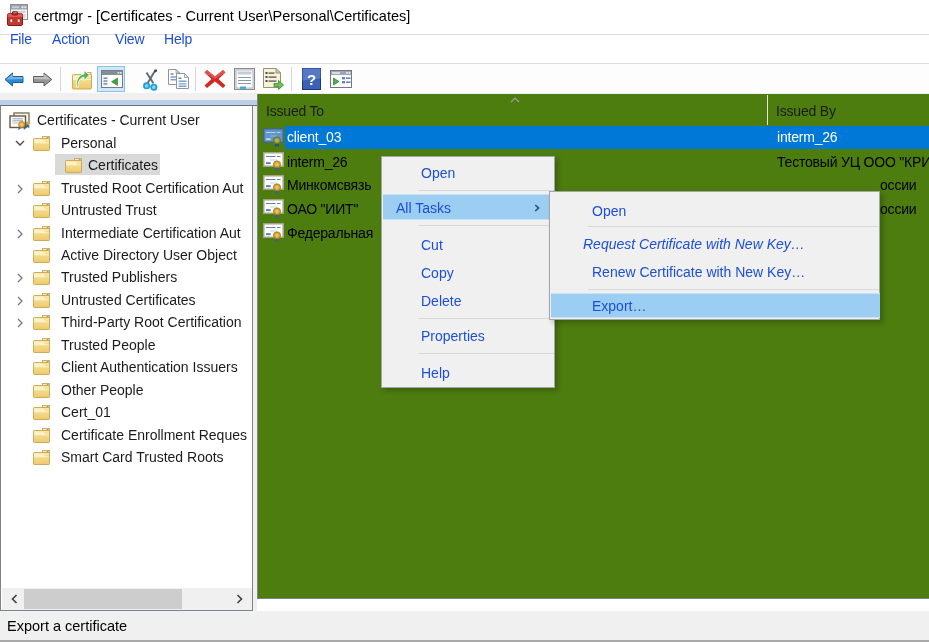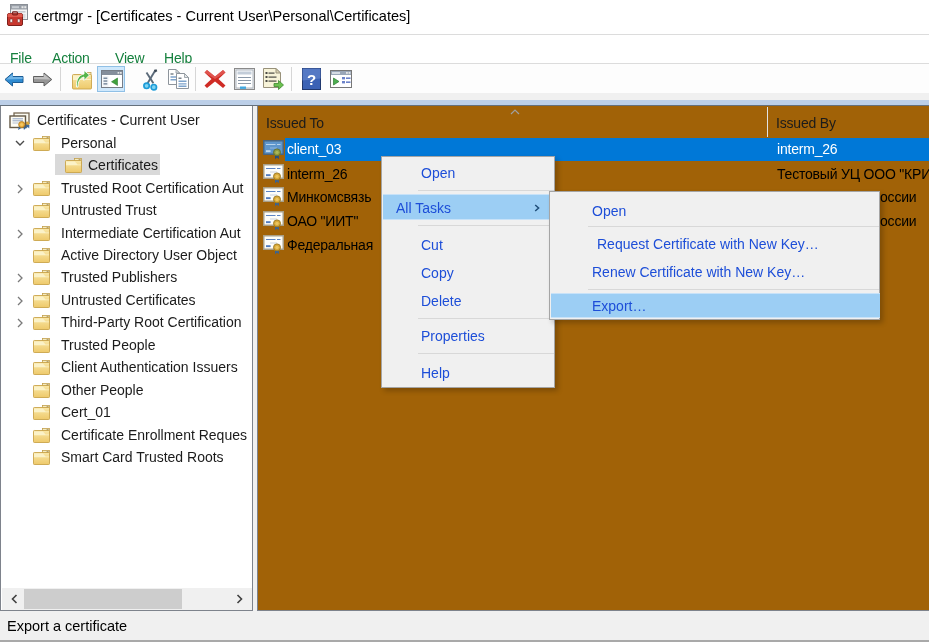--- a/index.html
+++ b/index.html
@@ -4,29 +4,29 @@
 <style>
 * { margin:0; padding:0; box-sizing:border-box; }
 html,body { width:929px; height:642px; overflow:hidden; }
 body { font-family:"Liberation Sans", sans-serif; font-size:14px; color:#000; background:#fff; position:relative; }
 .abs { position:absolute; }
 .txt { white-space:nowrap; letter-spacing:-0.2px; }
 
 #titlebar { left:0; top:0; width:929px; height:34px; background:#fff; }
 #titletext { left:34px; top:0; height:34px; line-height:33px; font-size:14.5px; letter-spacing:0; }
 #menubar { left:0; top:34px; width:929px; height:29px; background:#fff; border-top:1px solid #dcdcdc; }
-.menuitem { top:44px; height:29px; line-height:29px; color:#15803d; }
+.menuitem { top:25px; height:29px; line-height:29px; color:#1d4ed8; }
 #toolbar { left:0; top:63px; width:929px; height:30px; background:#fdfdfd; border-top:1px solid #dcdcdc; }
 .tsep { top:3px; width:1px; height:24px; background:#d6d6d6; }
 #band1 { left:0; top:93px; width:929px; height:7px; background:#f0f0f0; }
 #band2 { left:0; top:100px; width:929px; height:5px; background:#bccfe8; }
 #bandline { left:0; top:105px; width:929px; height:1px; background:#65707c; }
 
 #leftpanel { left:0; top:106px; width:253px; height:505px; background:#fff; border:1px solid #7e838c; border-top:none; overflow:hidden; }
-#rightpanel { left:257px; top:106px; width:672px; height:505px; background:#a16207; border-left:1px solid #7e838c; border-bottom:1px solid #7e838c; overflow:hidden; }
+#rightpanel { left:257px; top:94px; width:672px; height:505px; background:#4d7c0f; border-left:1px solid #7e838c; border-bottom:1px solid #7e838c; overflow:hidden; }
 .treerow { left:0; width:400px; height:22px; }
 .treelabel { top:0; height:22px; line-height:22px; color:#1b1b1b; font-size:14px; letter-spacing:0; }
 
 .lrow { left:0; width:672px; height:24px; }
 .seltree { background:#d9d9d9; }
 
 #hscroll { left:1px; top:482px; width:251px; height:22px; background:#f0f0f0; }
 #hthumb { left:22px; top:1px; width:158px; height:20px; background:#cdcdcd; }
 
 .menu { background:#f0f0f0; border:1px solid #a5a5a5; box-shadow:3px 3px 5px rgba(0,0,0,0.22); }
@@ -441,17 +441,17 @@
   <div class="abs txt mitem" style="top:130px; width:172px;">Delete</div>
   <div class="abs msep" style="top:161px; width:136px;"></div>
   <div class="abs txt mitem" style="top:165px; width:172px;">Properties</div>
   <div class="abs msep" style="top:196px; width:136px;"></div>
   <div class="abs txt mitem" style="top:202px; width:172px;">Help</div>
 </div>
 
 <div class="abs menu" style="left:549px; top:191px; width:331px; height:129px;">
   <div class="abs txt mitem" style="top:5px; width:329px; padding-left:41px;">Open</div>
   <div class="abs msep" style="top:34px; width:291px; left:38px;"></div>
-  <div class="abs txt mitem" style="top:38px; width:371px; padding-left:46px;">Request Certificate with New Key…</div>
+  <div class="abs txt mitem" style="top:38px; width:371px; padding-left:32px;font-style:italic;">Request Certificate with New Key…</div>
   <div class="abs txt mitem" style="top:66px; width:329px; padding-left:41px;">Renew Certificate with New Key…</div>
   <div class="abs msep" style="top:97px; width:291px; left:38px;"></div>
   <div class="abs txt mitem mhl" style="top:101px; width:329px; height:25px; line-height:25px; padding-left:41px;">Export…</div>
 </div>
 
 </body></html>

